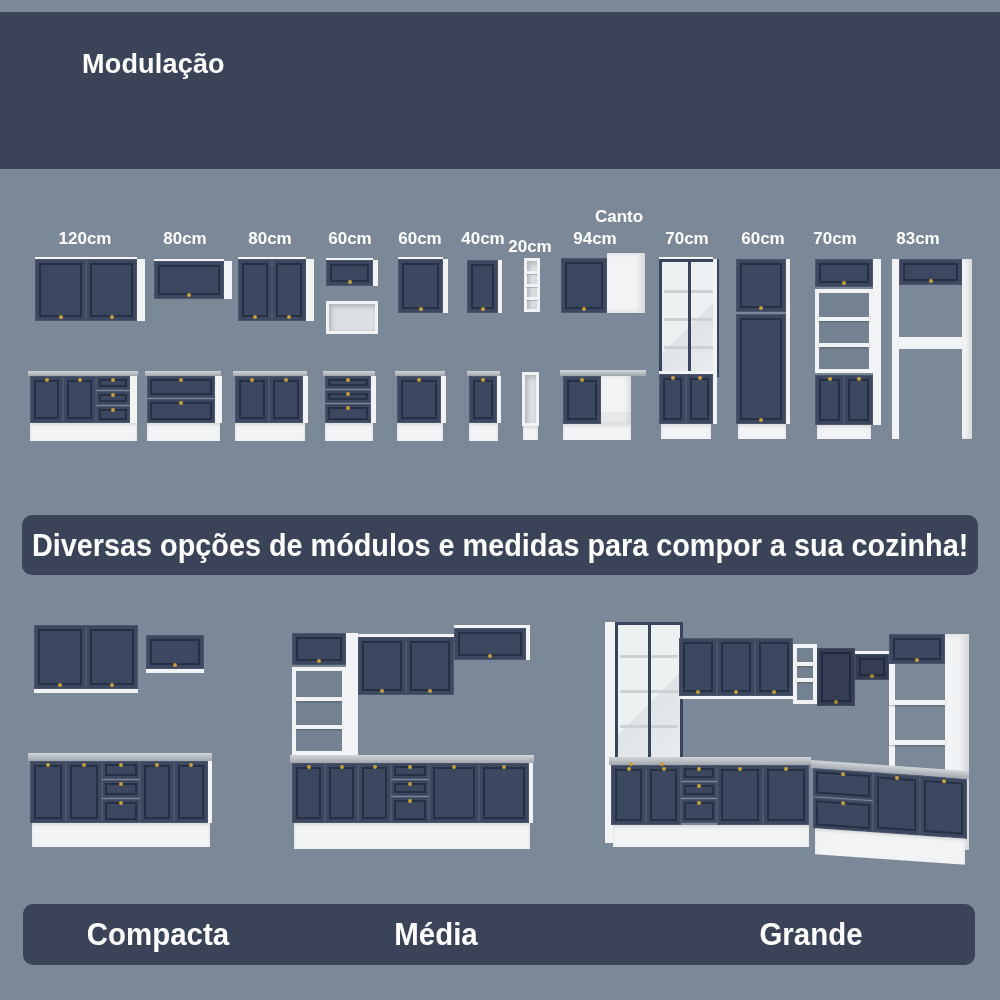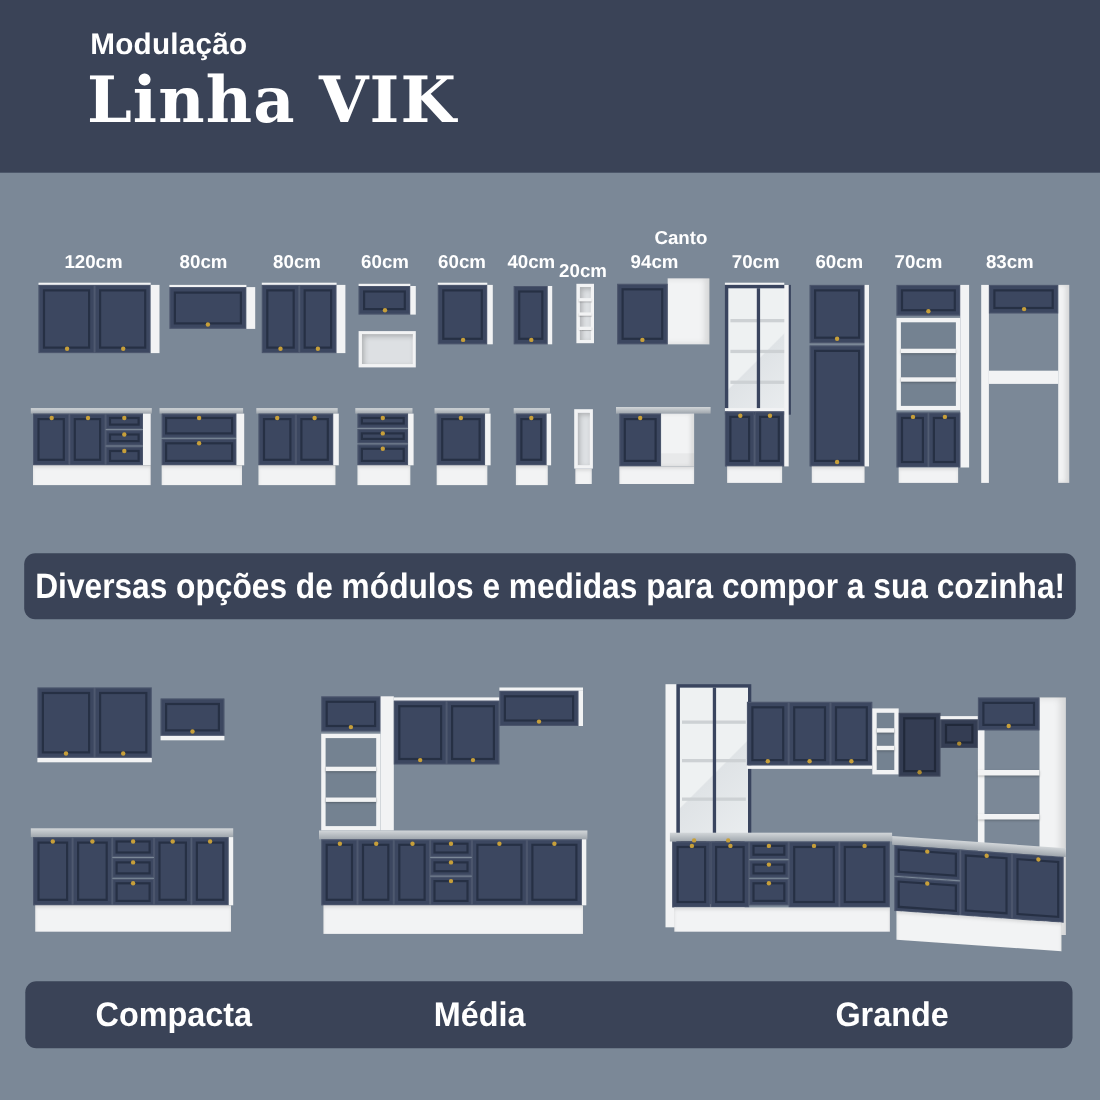--- a/index.html
+++ b/index.html
@@ -4,21 +4,21 @@
 <style>
   :root{
     --bg:#7b8897; --panel:#3a4357; --navy:#3c4760; --white:#f2f3f4;
     --knob:#c79f3a; --txt:#ffffff;
   }
   html,body{margin:0;padding:0;}
   body{
     width:1000px;height:1000px;position:relative;overflow:hidden;
     background:var(--bg);font-family:"Liberation Sans",sans-serif;
   }
-  .abs{position:absolute;}
+  .abs{position:absolute;margin-top:12px;}
   
   .panel{background:var(--panel);}
   .hdr-eyebrow{color:var(--txt);font-size:27px;font-weight:bold;letter-spacing:.2px;}
   .hdr-title{color:var(--txt);font-size:58px;font-weight:bold;font-family:"DejaVu Serif","Liberation Serif",serif;letter-spacing:1px;}
   .banner{border-radius:10px;display:flex;align-items:center;justify-content:center;}
   .banner-text{color:var(--txt);font-size:32px;font-weight:bold;white-space:nowrap;transform:scaleX(.9);}
   .footer{border-radius:10px;}
   .footer-label{position:absolute;top:13px;transform:translateX(-50%) scaleX(.95);color:var(--txt);font-size:31px;font-weight:bold;white-space:nowrap;}
   
   .mlabel{position:absolute;width:90px;text-align:center;color:var(--txt);font-size:17px;font-weight:bold;line-height:21px;}
@@ -42,21 +42,20 @@
   .nshelf{position:absolute;left:2px;right:2px;height:3px;background:var(--white);box-shadow:0 1px 1px rgba(0,0,0,.2);}
   .glass{position:absolute;background:linear-gradient(135deg,#eef1f2 55%,#dfe3e6 56%,#eaedef);border:3px solid #39445e;}
   .glass-mull{position:absolute;top:0;bottom:0;left:50%;width:3px;margin-left:-1.5px;background:#39445e;}
   .glass-shelf{position:absolute;left:2px;right:2px;height:3px;background:#cdd1d4;}
 </style>
 </head>
 <body>
 
 <div class="abs panel" style="left:0;top:0;width:1000px;height:157px;">
   <div class="abs hdr-eyebrow" style="left:82px;top:25px;">Modulação</div>
-  <div class="abs hdr-title" style="left:79px;top:57px;">Linha VIK</div>
 </div>
 
 <div class="mlabel" style="left:40px;top:228px;">120cm</div>
 <div class="mlabel" style="left:140px;top:228px;">80cm</div>
 <div class="mlabel" style="left:225px;top:228px;">80cm</div>
 <div class="mlabel" style="left:305px;top:228px;">60cm</div>
 <div class="mlabel" style="left:375px;top:228px;">60cm</div>
 <div class="mlabel" style="left:438px;top:228px;">40cm</div>
 <div class="mlabel" style="left:485px;top:236px;">20cm</div>
 <div class="mlabel" style="left:574px;top:206px;">Canto</div>

